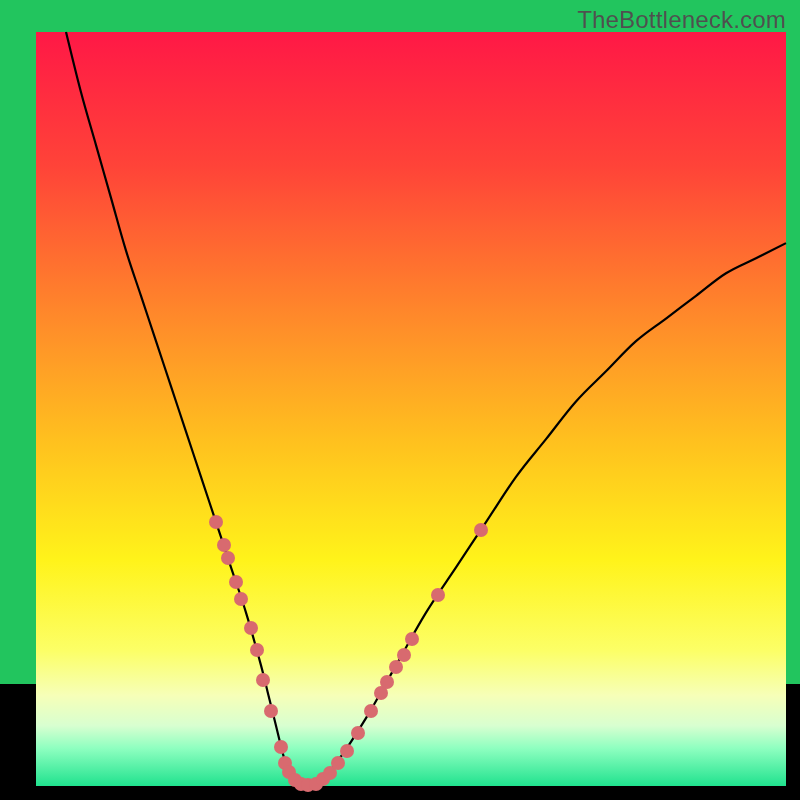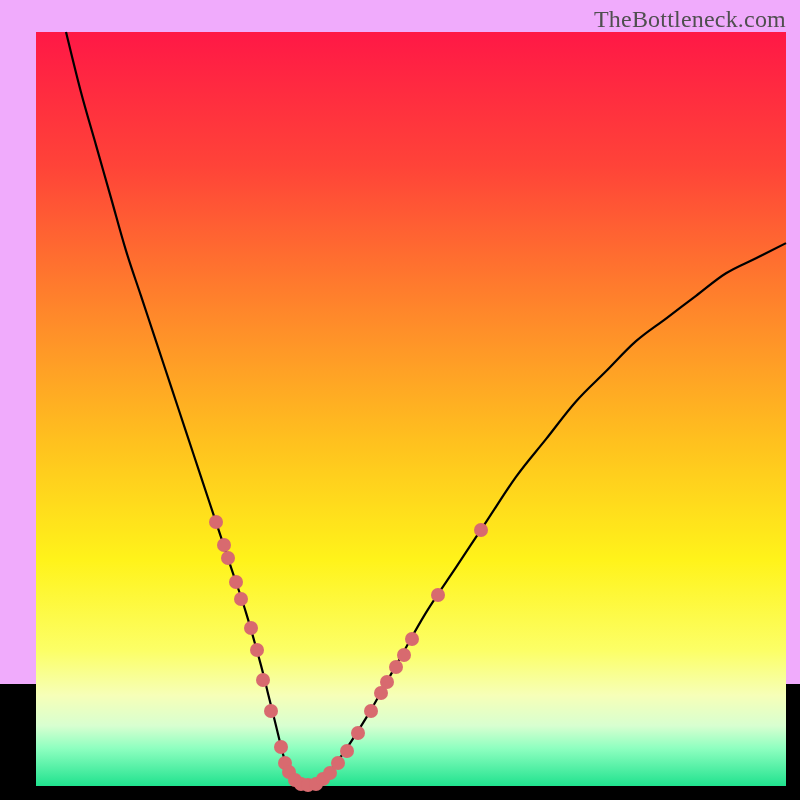--- a/index.html
+++ b/index.html
@@ -10,22 +10,21 @@
     background: #000;
     overflow: hidden;
     font-family: Arial, Helvetica, sans-serif;
   }
   .frame {
     position: absolute;
     left: 0;
     top: 0;
     width: 800px;
     height: 684px;
-    background: #f0abfc;
-    font-family: Liberation Serif, serif;
+    background: #22c55e;
   }
   .plot {
     position: absolute;
     left: 36px;
     top: 32px;
     width: 750px;
     height: 754px;
     
   }
   .watermark {

